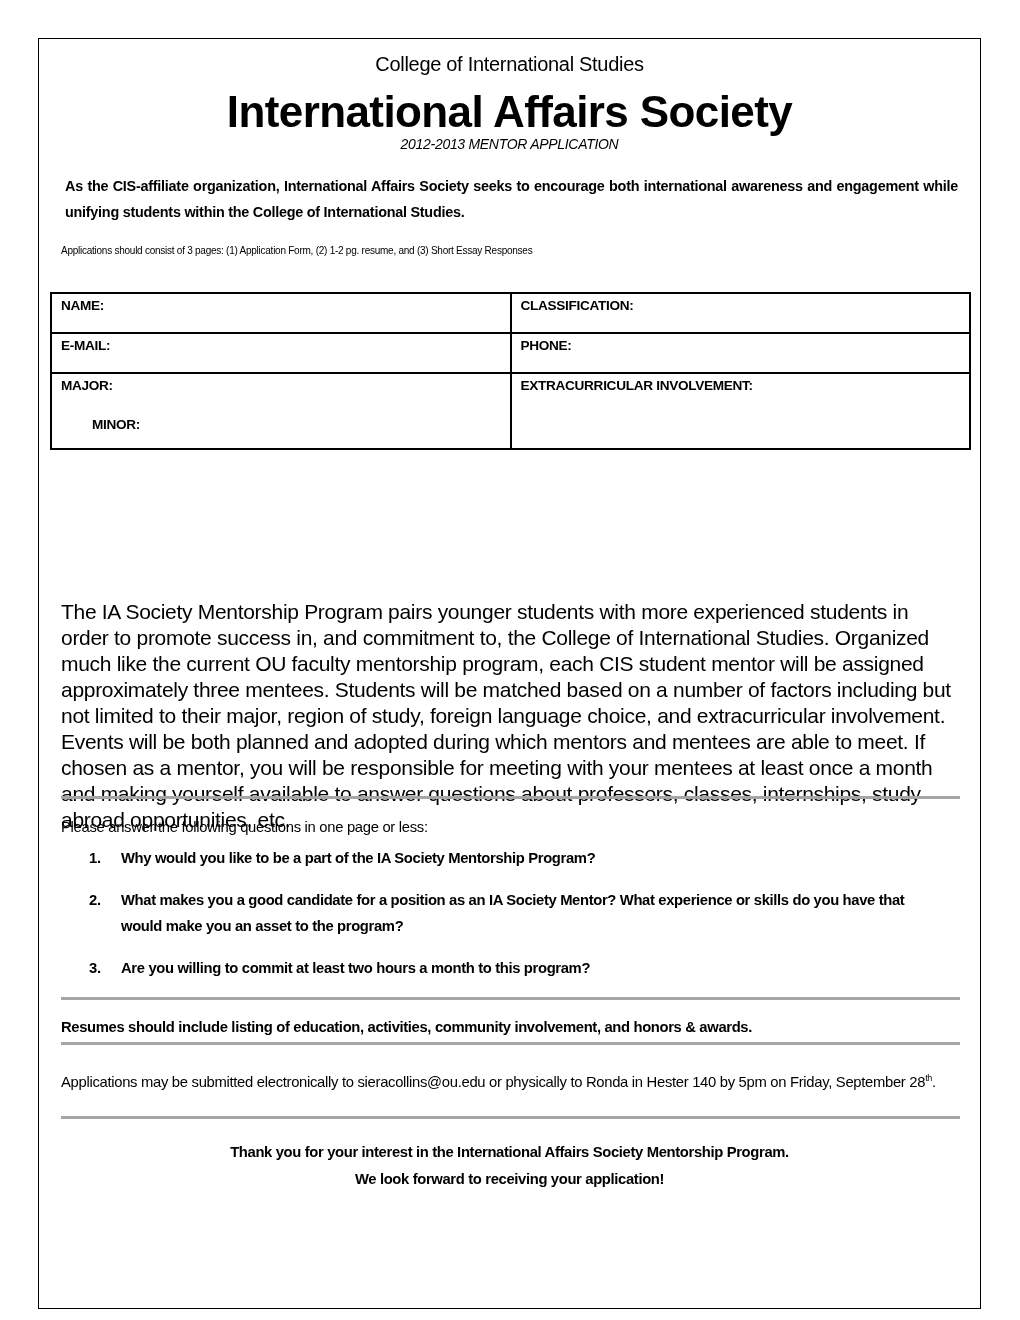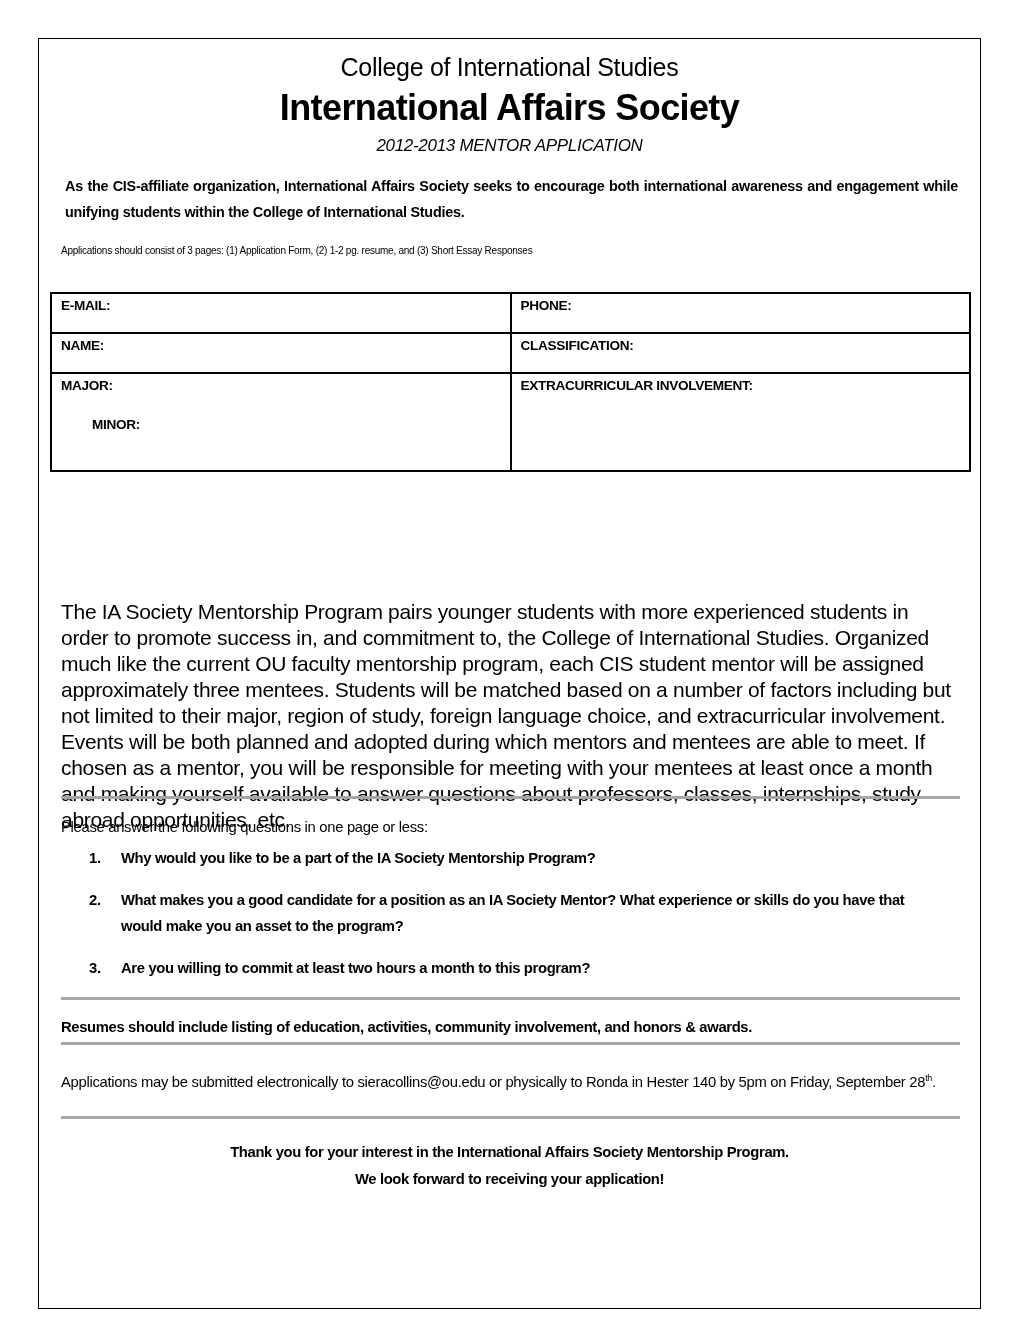--- a/index.html
+++ b/index.html
@@ -2,32 +2,32 @@
 <html><head>
 <meta charset="utf-8">
 <style>
   html, body { margin: 0; padding: 0; background: #ffffff; }
   body { width: 1020px; height: 1320px; position: relative; overflow: hidden;
          font-family: "Liberation Sans", sans-serif; color: #000; }
   .page { position: absolute; left: 38px; top: 38px; width: 943px; height: 1271px;
           border: 1.5px solid #000; box-sizing: border-box; }
   .abs { position: absolute; }
   .center { left: 0; right: 0; text-align: center; }
-  .h-college { top: 14px; font-size: 25px; letter-spacing: -0.3px; }
-  .h-society { top: 48px; font-size: 36px; font-weight: bold; letter-spacing: -0.6px; }
-  .h-app { top: 97px; font-size: 17px; font-style: italic; letter-spacing: -0.3px; }
+  .h-college { top: 14px; font-size: 20px; letter-spacing: -0.3px; }
+  .h-society { top: 48px; font-size: 44px; font-weight: bold; letter-spacing: -0.6px; }
+  .h-app { top: 97px; font-size: 14px; font-style: italic; letter-spacing: -0.3px; }
   .intro { left: 26px; right: 22px; top: 134px; font-size: 14.4px; font-weight: bold;
            line-height: 26px; text-align: justify; letter-spacing: -0.25px; }
   .note { left: 22px; top: 206px; font-size: 10px; letter-spacing: -0.25px; }
 
   table.form { position: absolute; left: 11px; top: 253px; width: 921px; border-collapse: collapse; }
   table.form td { border: 2px solid #000; vertical-align: top; padding: 4px 9px 0 9px;
                   font-size: 13.6px; font-weight: bold; letter-spacing: -0.3px; width: 50%; box-sizing: border-box; }
   table.form tr.r1 td { height: 40px; }
-  table.form tr.r4 td { height: 98px; }
+  table.form tr.r4 td { height: 76px; }
   .minor { margin-top: 24px; display: block; padding-left: 31px; }
 
   .para { left: 22px; right: 22px; top: 560px; font-size: 21px; line-height: 26px; letter-spacing: -0.3px; }
   .sep { position: absolute; left: 22px; right: 0; height: 3px; background: #a6a6a6; width: 899px; }
   .qhead { left: 22px; top: 780px; font-size: 14.8px; letter-spacing: -0.3px; }
   .qlist { left: 50px; right: 40px; font-size: 14.8px; font-weight: bold; letter-spacing: -0.35px; line-height: 26px; }
   .qnum { position: absolute; left: 0; }
   .qtext { position: absolute; left: 32px; }
   .resume { left: 22px; top: 980px; font-size: 14.8px; font-weight: bold; letter-spacing: -0.35px; }
   .submit { left: 22px; right: 40px; top: 1026px; font-size: 14.8px; line-height: 26px; letter-spacing: -0.3px; }
@@ -40,26 +40,26 @@
 <div class="page">
   <div class="abs center h-college">College of International Studies</div>
   <div class="abs center h-society">International Affairs Society</div>
   <div class="abs center h-app">2012-2013 MENTOR APPLICATION</div>
   <div class="abs intro">As the CIS-affiliate organization, International Affairs Society seeks to encourage both international awareness and engagement while unifying students within the College of International Studies.</div>
   <div class="abs note">Applications should consist of 3 pages:  (1) Application Form, (2) 1-2 pg. resume, and (3) Short Essay Responses</div>
 
   <table class="form">
     <tbody>
         <tr class="r1">
+      <td><span>NAME:</span></td>
+      <td><span>CLASSIFICATION:</span></td>
+    </tr>
+    <tr class="r1">
       <td><span>E-MAIL:</span></td>
       <td><span>PHONE:</span></td>
-    </tr>
-    <tr class="r1">
-      <td><span>NAME:</span></td>
-      <td><span>CLASSIFICATION:</span></td>
     </tr>
     <tr class="r4">
       <td>
         <span>MAJOR:</span>
         <span class="minor">MINOR:</span>
       </td>
       <td><span>EXTRACURRICULAR INVOLVEMENT:</span></td>
     </tr>
   </tbody>
     </table>

